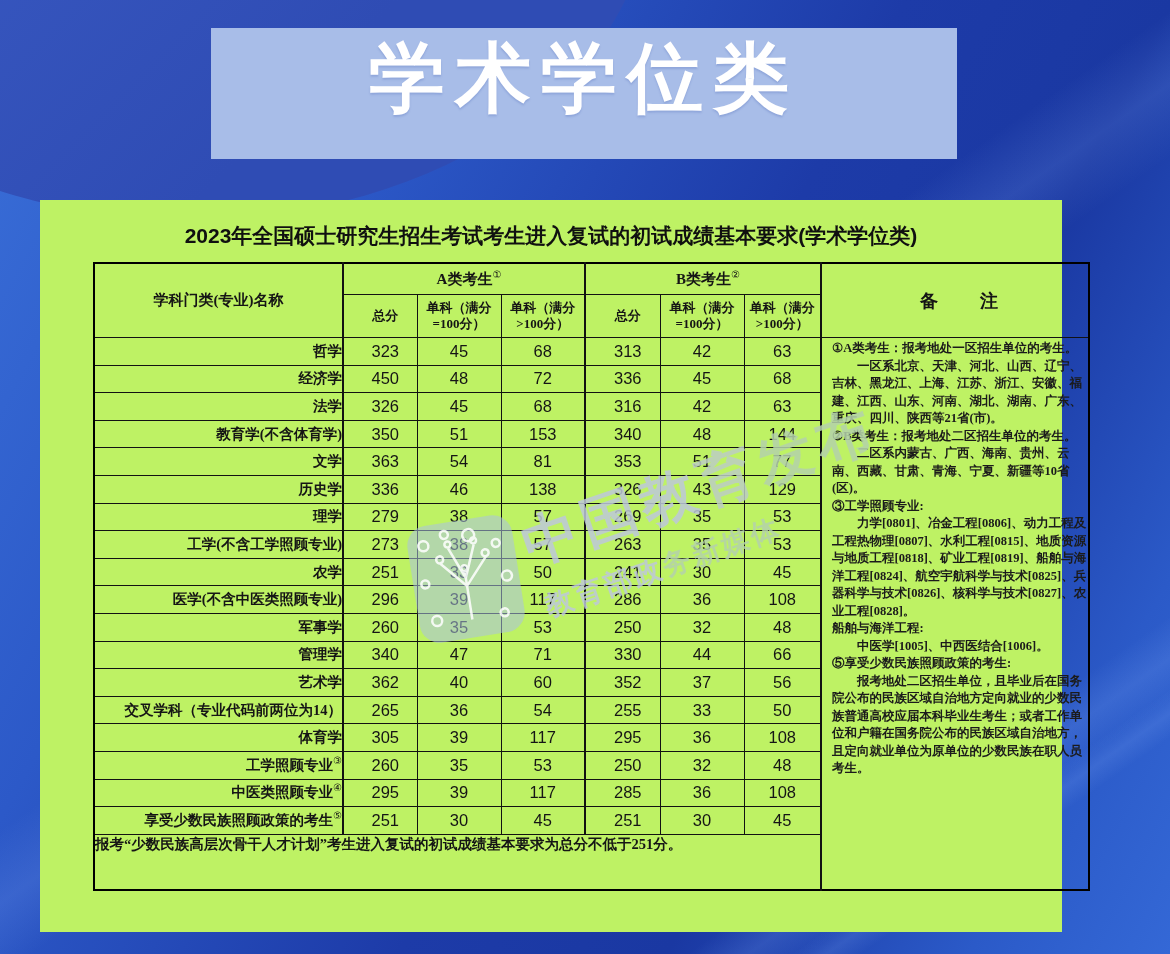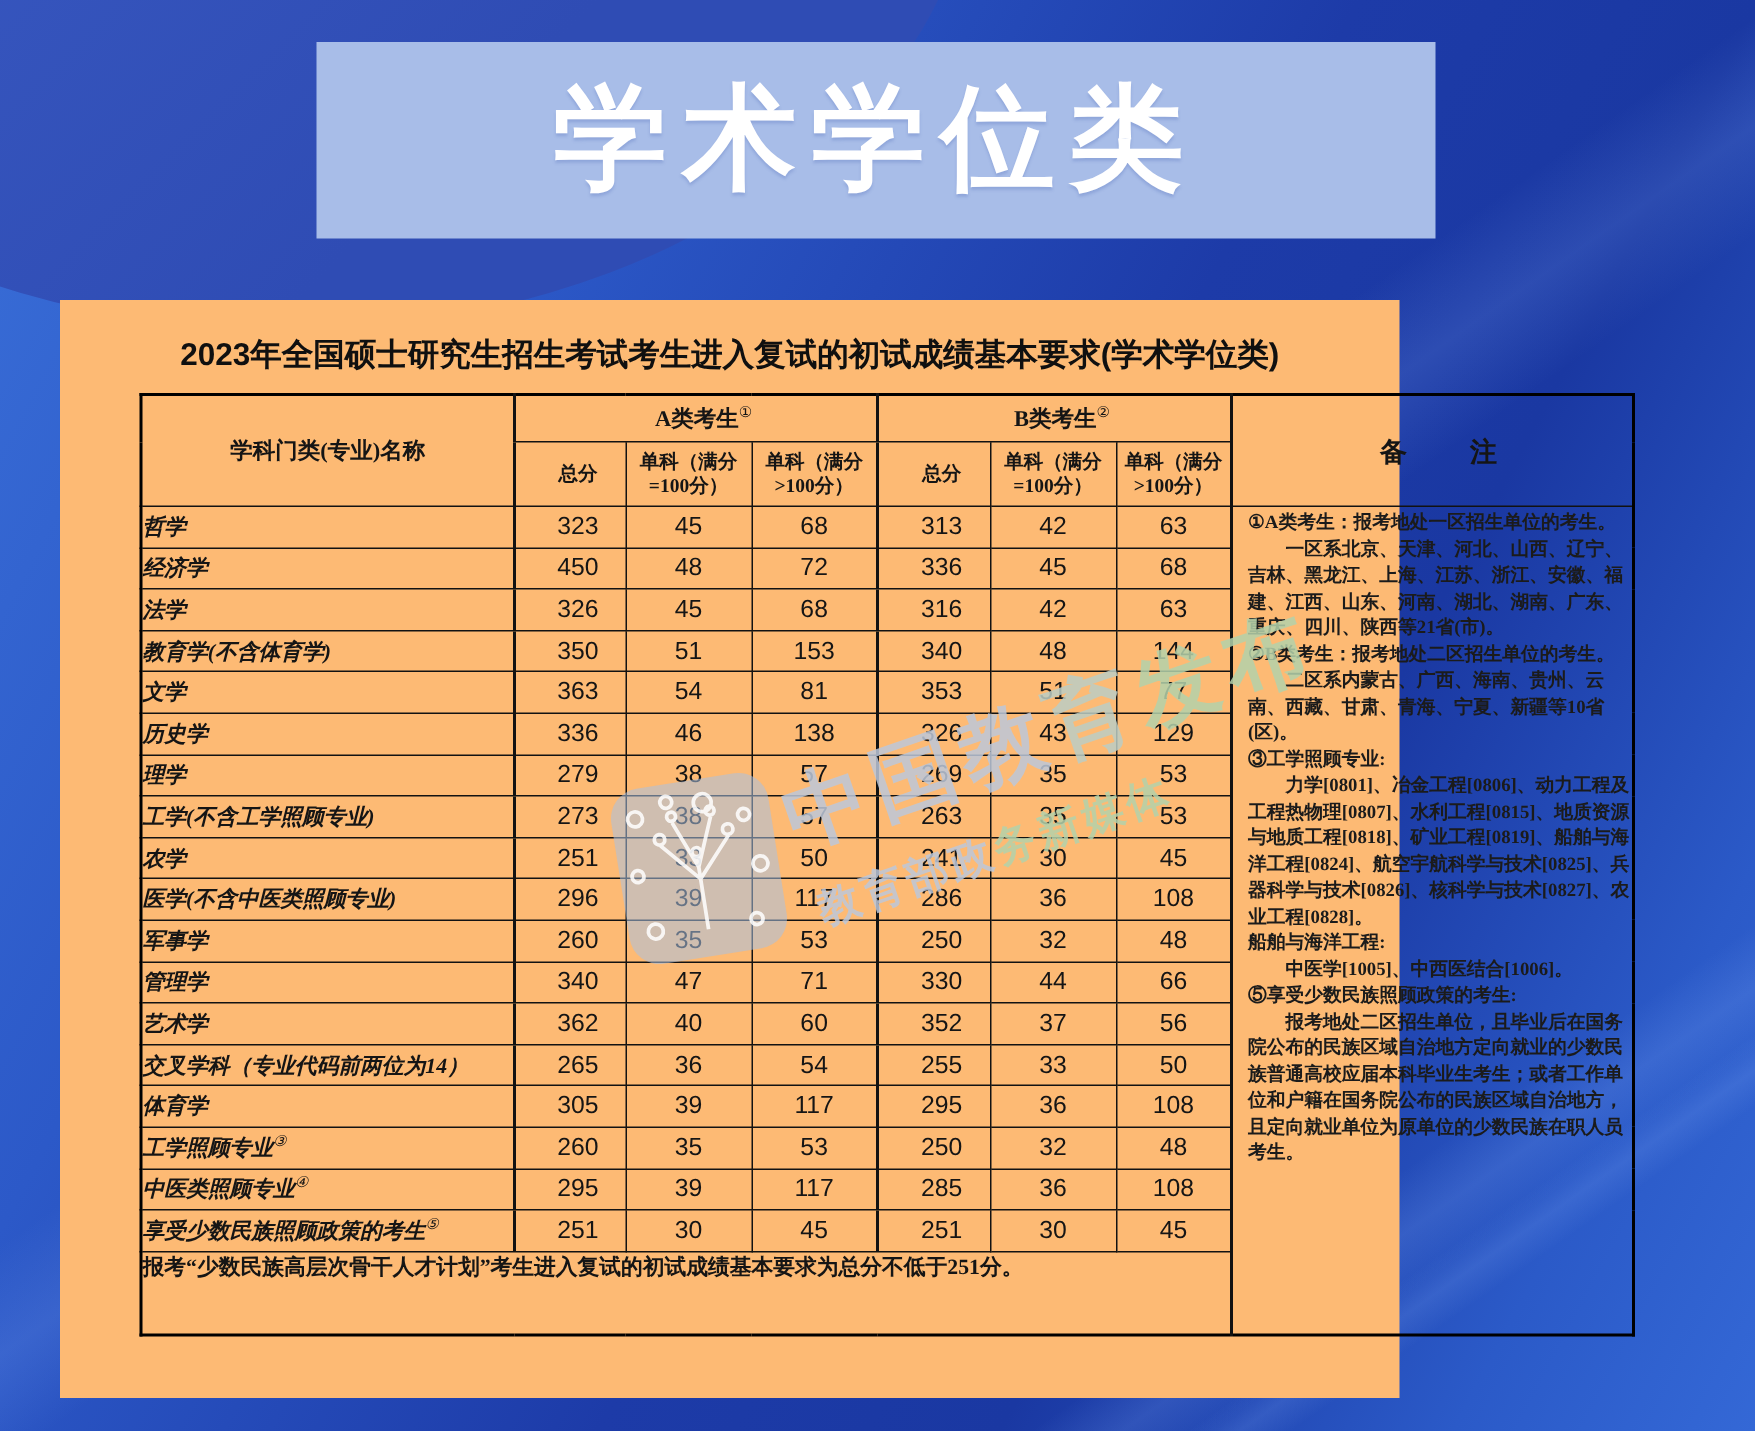--- a/index.html
+++ b/index.html
@@ -12,38 +12,38 @@
   
   .bg-blob{position:absolute;left:-270px;top:-430px;width:920px;height:650px;border-radius:50%;
     background:linear-gradient(135deg,#4063cc 0%,#2f4cb4 70%);}
   .bg-streak{position:absolute;width:1800px;height:120px;transform:rotate(-35deg);transform-origin:0 0;
     background:linear-gradient(to bottom,rgba(140,180,255,0) 0%,rgba(140,180,255,.16) 50%,rgba(140,180,255,0) 100%);}
   .s1{left:-100px;top:900px;}
   .s2{left:350px;top:1190px;height:70px;}
   .s3{left:640px;top:1060px;height:40px;}
 
   .banner{position:absolute;left:211px;top:28px;width:746px;height:131px;background:#a8bde8;
-    display:flex;align-items:center;justify-content:center;}
+    display:flex;align-items:flex-start;justify-content:center;}
   .banner-title{font-family:"Liberation Sans",sans-serif;font-weight:800;font-size:76px;color:#ffffff;
     letter-spacing:10px;text-shadow:0 2px 2px rgba(70,100,180,.25);}
 
-  .card{position:absolute;left:40px;top:200px;width:893px;height:732px;background:#fdba74;}
+  .card{position:absolute;left:40px;top:200px;width:1022px;height:732px;background:#bef264;}
   .doc-title{position:absolute;left:0;top:22px;width:100%;text-align:center;
     font-family:"Liberation Sans",sans-serif;font-weight:700;font-size:21px;color:#101010;}
 
   table.scores{position:absolute;left:53px;top:62px;width:995px;border-collapse:collapse;
     table-layout:fixed;border:2.6px solid #000;color:#151515;}
   .scores th,.scores td{border:1.6px solid #121212;padding:0;}
   .scores .major{border-left-width:2.6px;padding-left:10px;}
   .h-subject{font-size:15px;font-weight:700;margin-top:32px;}
   .h-group{height:30px;font-size:15px;font-weight:700;}
   .h-sub{height:42px;font-size:13px;font-weight:700;line-height:1.25;padding:1px 3px;}
   .h-remarks{font-size:18px;font-weight:700;letter-spacing:2px;}
   sup.circ{font-size:10px;font-weight:400;vertical-align:super;line-height:0;}
-  .c-name{height:26.6px;text-align:left;padding-left:8px;font-size:14.5px;font-weight:600;font-style:italic;}
+  .c-name{height:26.6px;text-align:right;padding-left:8px;font-size:14.5px;font-weight:600;}
   .c-num{text-align:center;font-family:"Liberation Sans",sans-serif;font-size:16.5px;font-weight:400;}
   .notes{vertical-align:top;text-align:left;padding:6px 8px 4px 8px;font-size:12.5px;line-height:1.4;
     font-weight:700;color:#1b1b1b;}
   .notes p{margin:0;}
   .notes p.note-head{margin-top:0;}
   .notes p.note-head:first-child{margin-top:2px;}
   .notes p.note-body{text-indent:2em;}
   .footnote{height:54px;vertical-align:top;text-align:left;padding:9px 10px 0 8px;
     font-size:14.5px;font-weight:600;border-top-width:2.2px;margin-top:11px;}
 

